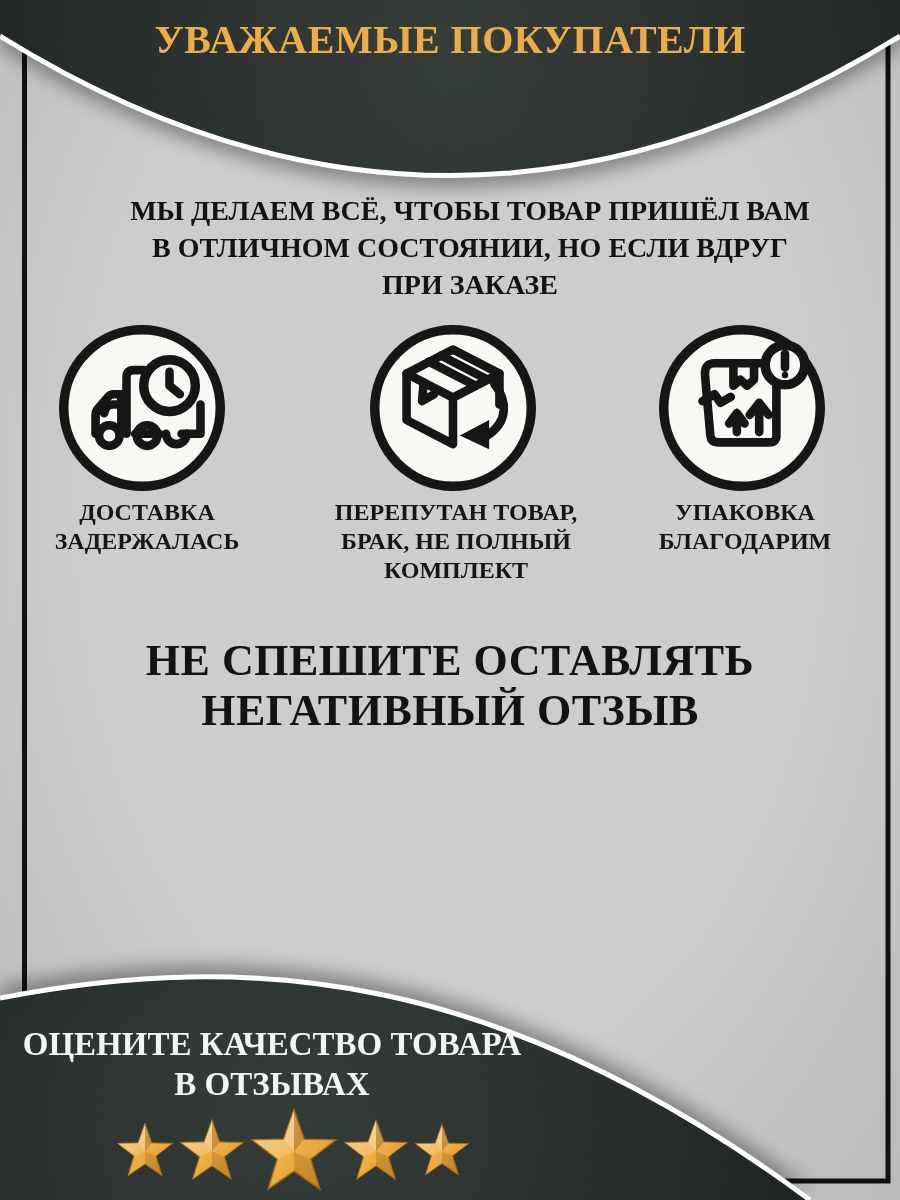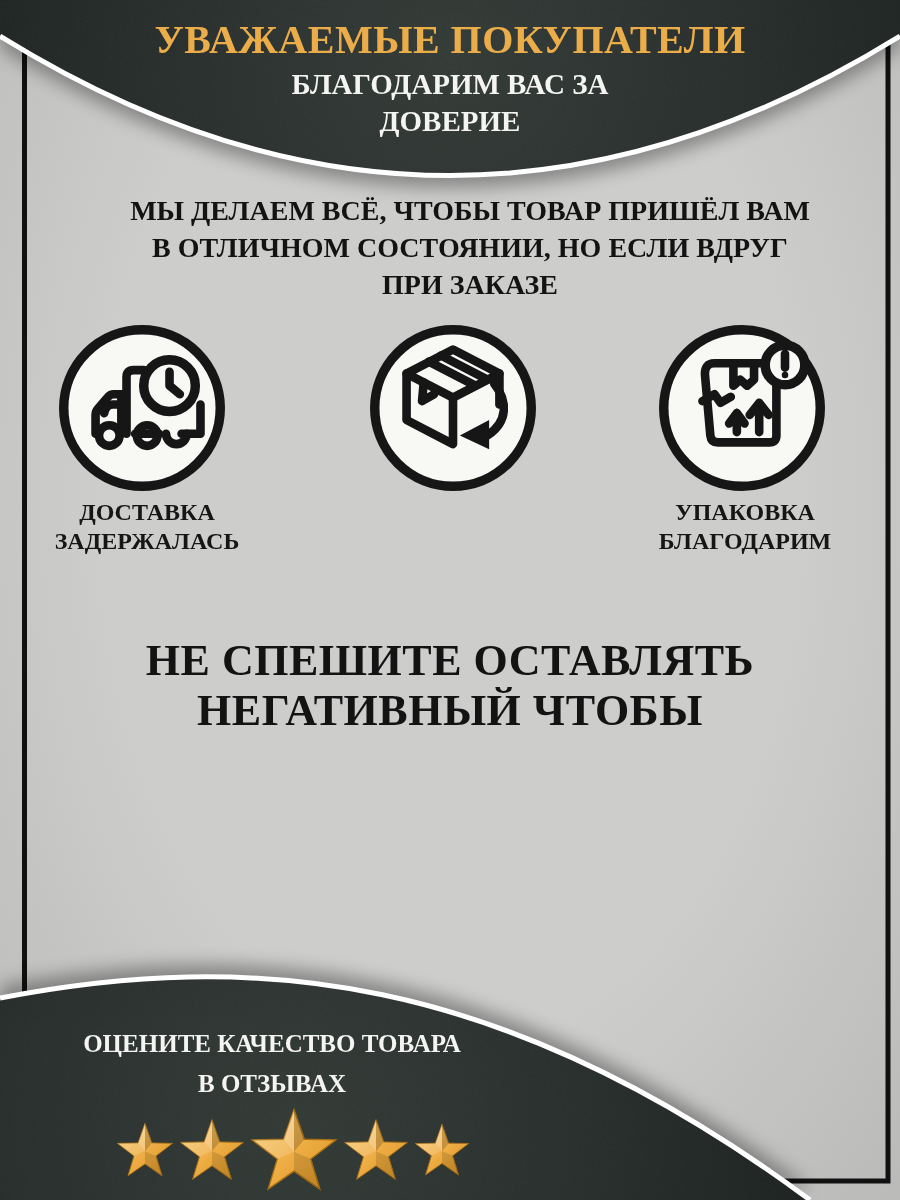--- a/index.html
+++ b/index.html
@@ -8,21 +8,21 @@
     background:radial-gradient(ellipse at 50% 42%, #cdcecc 55%, #babbb9 100%);
     font-family:"Liberation Serif","DejaVu Serif",serif;font-weight:bold;
   }
   svg.bglayer{position:absolute;left:0;top:0;z-index:1;}
   .txt{position:absolute;left:0;width:900px;text-align:center;white-space:pre-line;color:#131313;z-index:2;}
   .title{top:16px;font-size:40px;line-height:48px;color:#ebac4a;letter-spacing:.5px;}
   .subtitle{top:66px;font-size:29px;line-height:37px;color:#f4f4f2;}
   .intro{top:192px;font-size:28px;line-height:37px;padding-left:20px;}
   .headline{top:636px;font-size:44px;line-height:50px;letter-spacing:.5px;}
   .support{top:774px;font-size:30px;line-height:37px;}
-  .cta{top:1024px;left:12px;width:520px;font-size:25px;line-height:40px;color:#f4f4f2;}
+  .cta{top:1024px;left:12px;width:520px;font-size:33px;line-height:40px;color:#f4f4f2;}
   .icon-col{position:absolute;top:322px;width:172px;height:172px;z-index:2;}
   .icon-col svg{width:172px;height:172px;display:block;}
   .ic1{left:56px;} .ic2{left:367px;} .ic3{left:656px;}
   .icon-label{position:absolute;top:498px;width:300px;text-align:center;white-space:pre-line;
     font-size:24px;line-height:29px;color:#161616;z-index:2;}
   .lb1{left:-3px;} .lb2{left:306px;} .lb3{left:595px;}
   .ic{stroke:#161616;stroke-width:5;fill:none;stroke-linecap:round;stroke-linejoin:round;}
   .ic-bg{fill:#f8f8f5;stroke:#161616;stroke-width:5.5;}
   .ic-fill{fill:#161616;stroke:none;}
   .stars{position:absolute;left:293px;top:1150px;transform:translate(-50%,-50%);
@@ -82,22 +82,20 @@
 
     <path d="M0,998 C250,950 500,970 810,1200 L0,1200 Z" transform="translate(0,-12)" fill="#000" opacity="0.35" filter="url(#blur10)"></path>
     <path d="M0,998 C250,950 500,970 810,1200 L0,1200 Z" fill="url(#darkgBot)"></path>
     <g clip-path="url(#clipBot)">
         <rect x="0" y="940" width="900" height="260" filter="url(#grain)" opacity="0.10"></rect>
       </g>
     <path d="M0,998 C250,950 500,970 810,1200" fill="none" stroke="#ffffff" stroke-width="5"></path>
   </svg>
 
   <div class="txt title">УВАЖАЕМЫЕ ПОКУПАТЕЛИ</div>
-  <div class="txt subtitle">БЛАГОДАРИМ ВАС ЗА
-ДОВЕРИЕ</div>
 
   <div class="txt intro">МЫ ДЕЛАЕМ ВСЁ, ЧТОБЫ ТОВАР ПРИШЁЛ ВАМ
 В ОТЛИЧНОМ СОСТОЯНИИ, НО ЕСЛИ ВДРУГ
 ПРИ ЗАКАЗЕ</div>
 
   <div class="icon-col ic1">
     <svg viewBox="0 0 100 100">
       <circle class="ic-bg" cx="50" cy="50" r="45.5"></circle>
       <path class="ic" d="M23,65 V54 q0,-2 1.2,-3.4 l6,-7 q1.3,-1.6 3.4,-1.6 h4.4 V65"></path>
       <path class="ic" d="M28,53 q1,-5 5,-5 h3" stroke-width="4"></path>
@@ -119,39 +117,42 @@
       <circle class="ic-bg" cx="50" cy="50" r="45.5"></circle>
       <path class="ic" d="M50,16 L77,30 50,44 23,30 Z"></path>
       <path class="ic" d="M23,30 V57 L50,71 V44"></path>
       <path class="ic" d="M77,30 V48"></path>
       <path class="ic" d="M36,23 L63,37 M43,19.5 L70,33.5" stroke-width="4.5"></path>
       <path class="ic" d="M33,35 l-1,11 7,-4" stroke-width="4"></path>
       <path class="ic" d="M74,36 c8,10 8,22 -4,30" stroke-width="7"></path>
       <polygon class="ic-fill" points="54,66 71,57 71,74"></polygon>
     </svg>
   </div>
+  <div class="icon-label lb2">ПЕРЕПУТАН ТОВАР,
+БРАК, НЕ ПОЛНЫЙ
+КОМПЛЕКТ</div>
 
   <div class="icon-col ic3">
     <svg viewBox="0 0 100 100">
       <circle class="ic-bg" cx="50" cy="50" r="45.5"></circle>
       <path class="ic" d="M34,24 H66 Q70,24 70,28 V66 Q70,70 66,70 H36 Q32,70 31.6,66 L28.5,31 Q28,24 34,24 Z"></path>
       <path class="ic" d="M45,24 V37 l4,-3.5 4,3.5 4,-3.5 V24" stroke-width="4"></path>
       <path class="ic" d="M27,46 l7,-4 3.5,5 6,-3.5" stroke-width="4"></path>
       <path class="ic" d="M60,64 V47 M60,47 l-5.5,7 M60,47 l5.5,7" stroke-width="4.5"></path>
       <path class="ic" d="M47,64 V53 M47,53 l-4.5,6 M47,53 l4.5,6" stroke-width="4"></path>
       <circle class="ic-bg" cx="75" cy="25" r="11.5" stroke-width="4.5"></circle>
       <path class="ic" d="M75,18.5 v8" stroke-width="4"></path>
       <circle class="ic-fill" cx="75" cy="30.8" r="1.9"></circle>
     </svg>
   </div>
   <div class="icon-label lb3">УПАКОВКА
 БЛАГОДАРИМ</div>
 
   <div class="txt headline">НЕ СПЕШИТЕ ОСТАВЛЯТЬ
-НЕГАТИВНЫЙ ЧТОБЫ</div>
+НЕГАТИВНЫЙ ОТЗЫВ</div>
 
 
   <div class="txt cta">ОЦЕНИТЕ КАЧЕСТВО ТОВАРА
 В ОТЗЫВАХ</div>
 
   <div class="stars">
     <svg class="s1" viewBox="0 0 100 100">
       <polygon points="50,4 61.8,37.8 97.6,38.5 69,60.2 79.4,94.5 50,74 20.6,94.5 31,60.2 2.4,38.5 38.2,37.8" fill="url(#sg)" stroke="#a86f14" stroke-width="1.5"></polygon>
       <polygon points="50,4 61.8,37.8 50,52" fill="#000" opacity="0.18"></polygon>
       <polygon points="79.4,94.5 50,74 50,52 69,60.2" fill="#000" opacity="0.12"></polygon>

